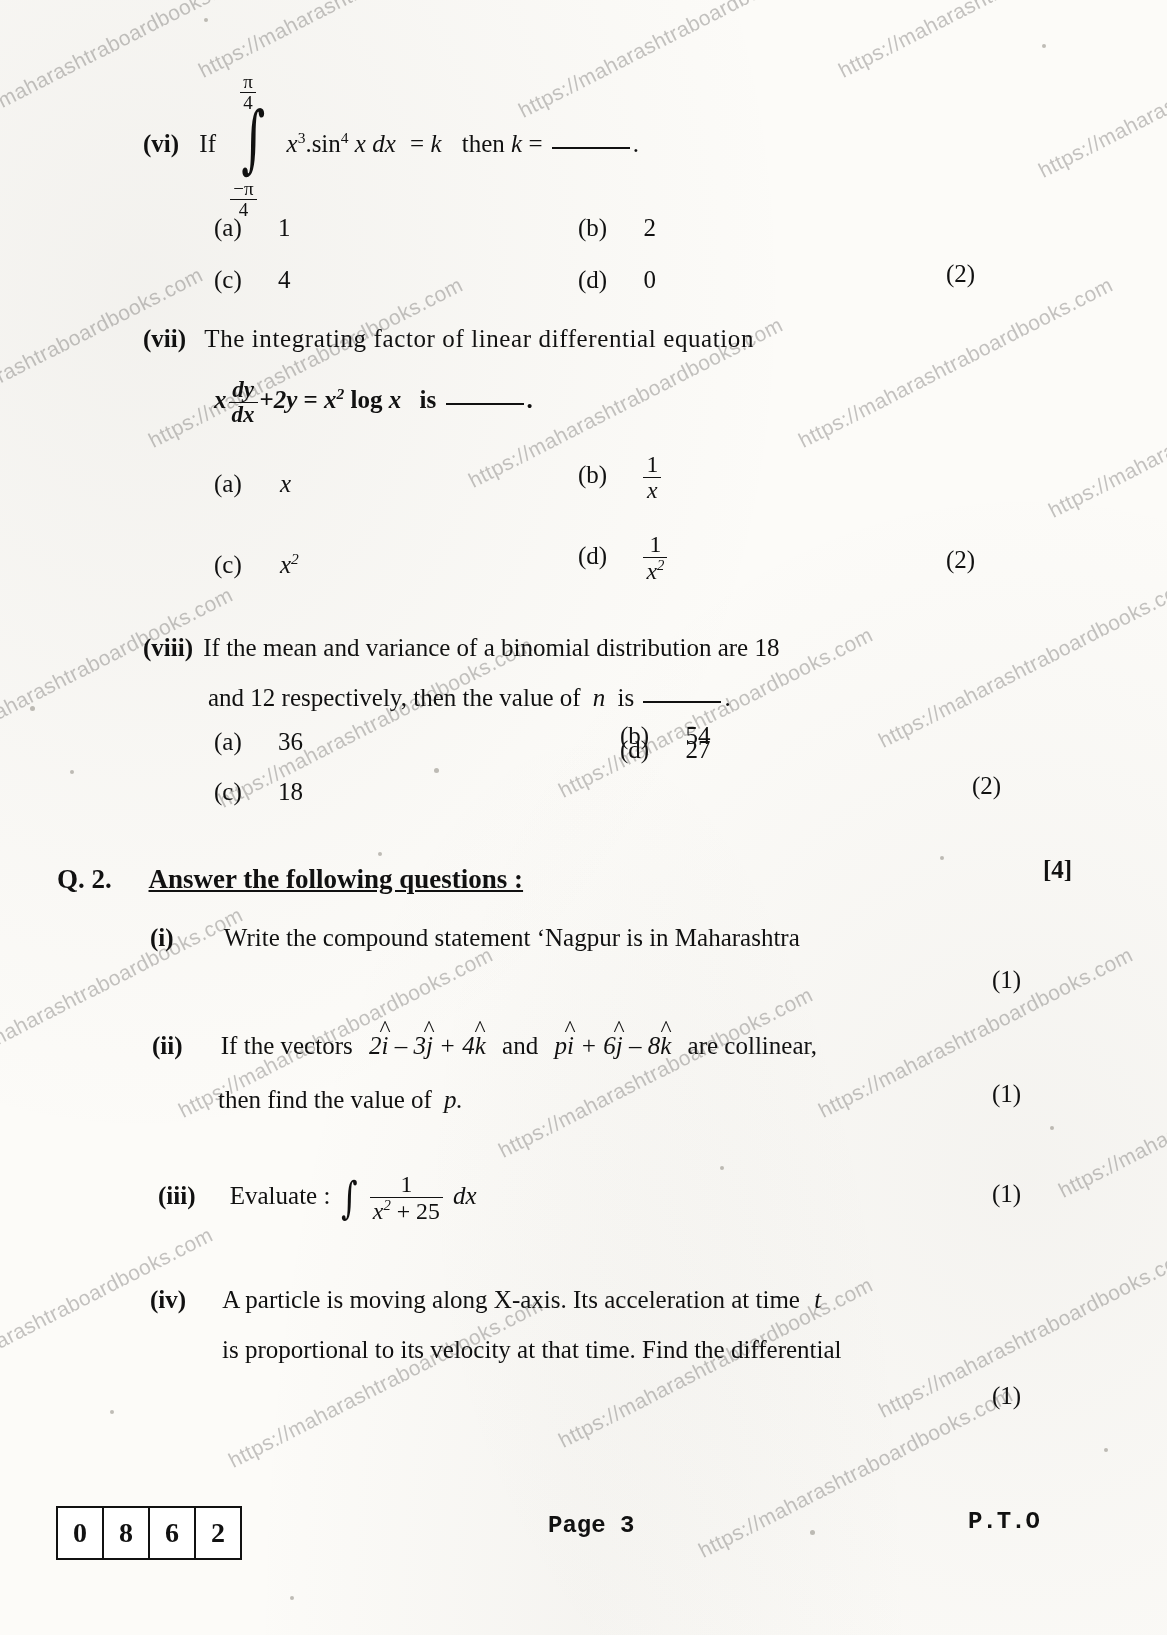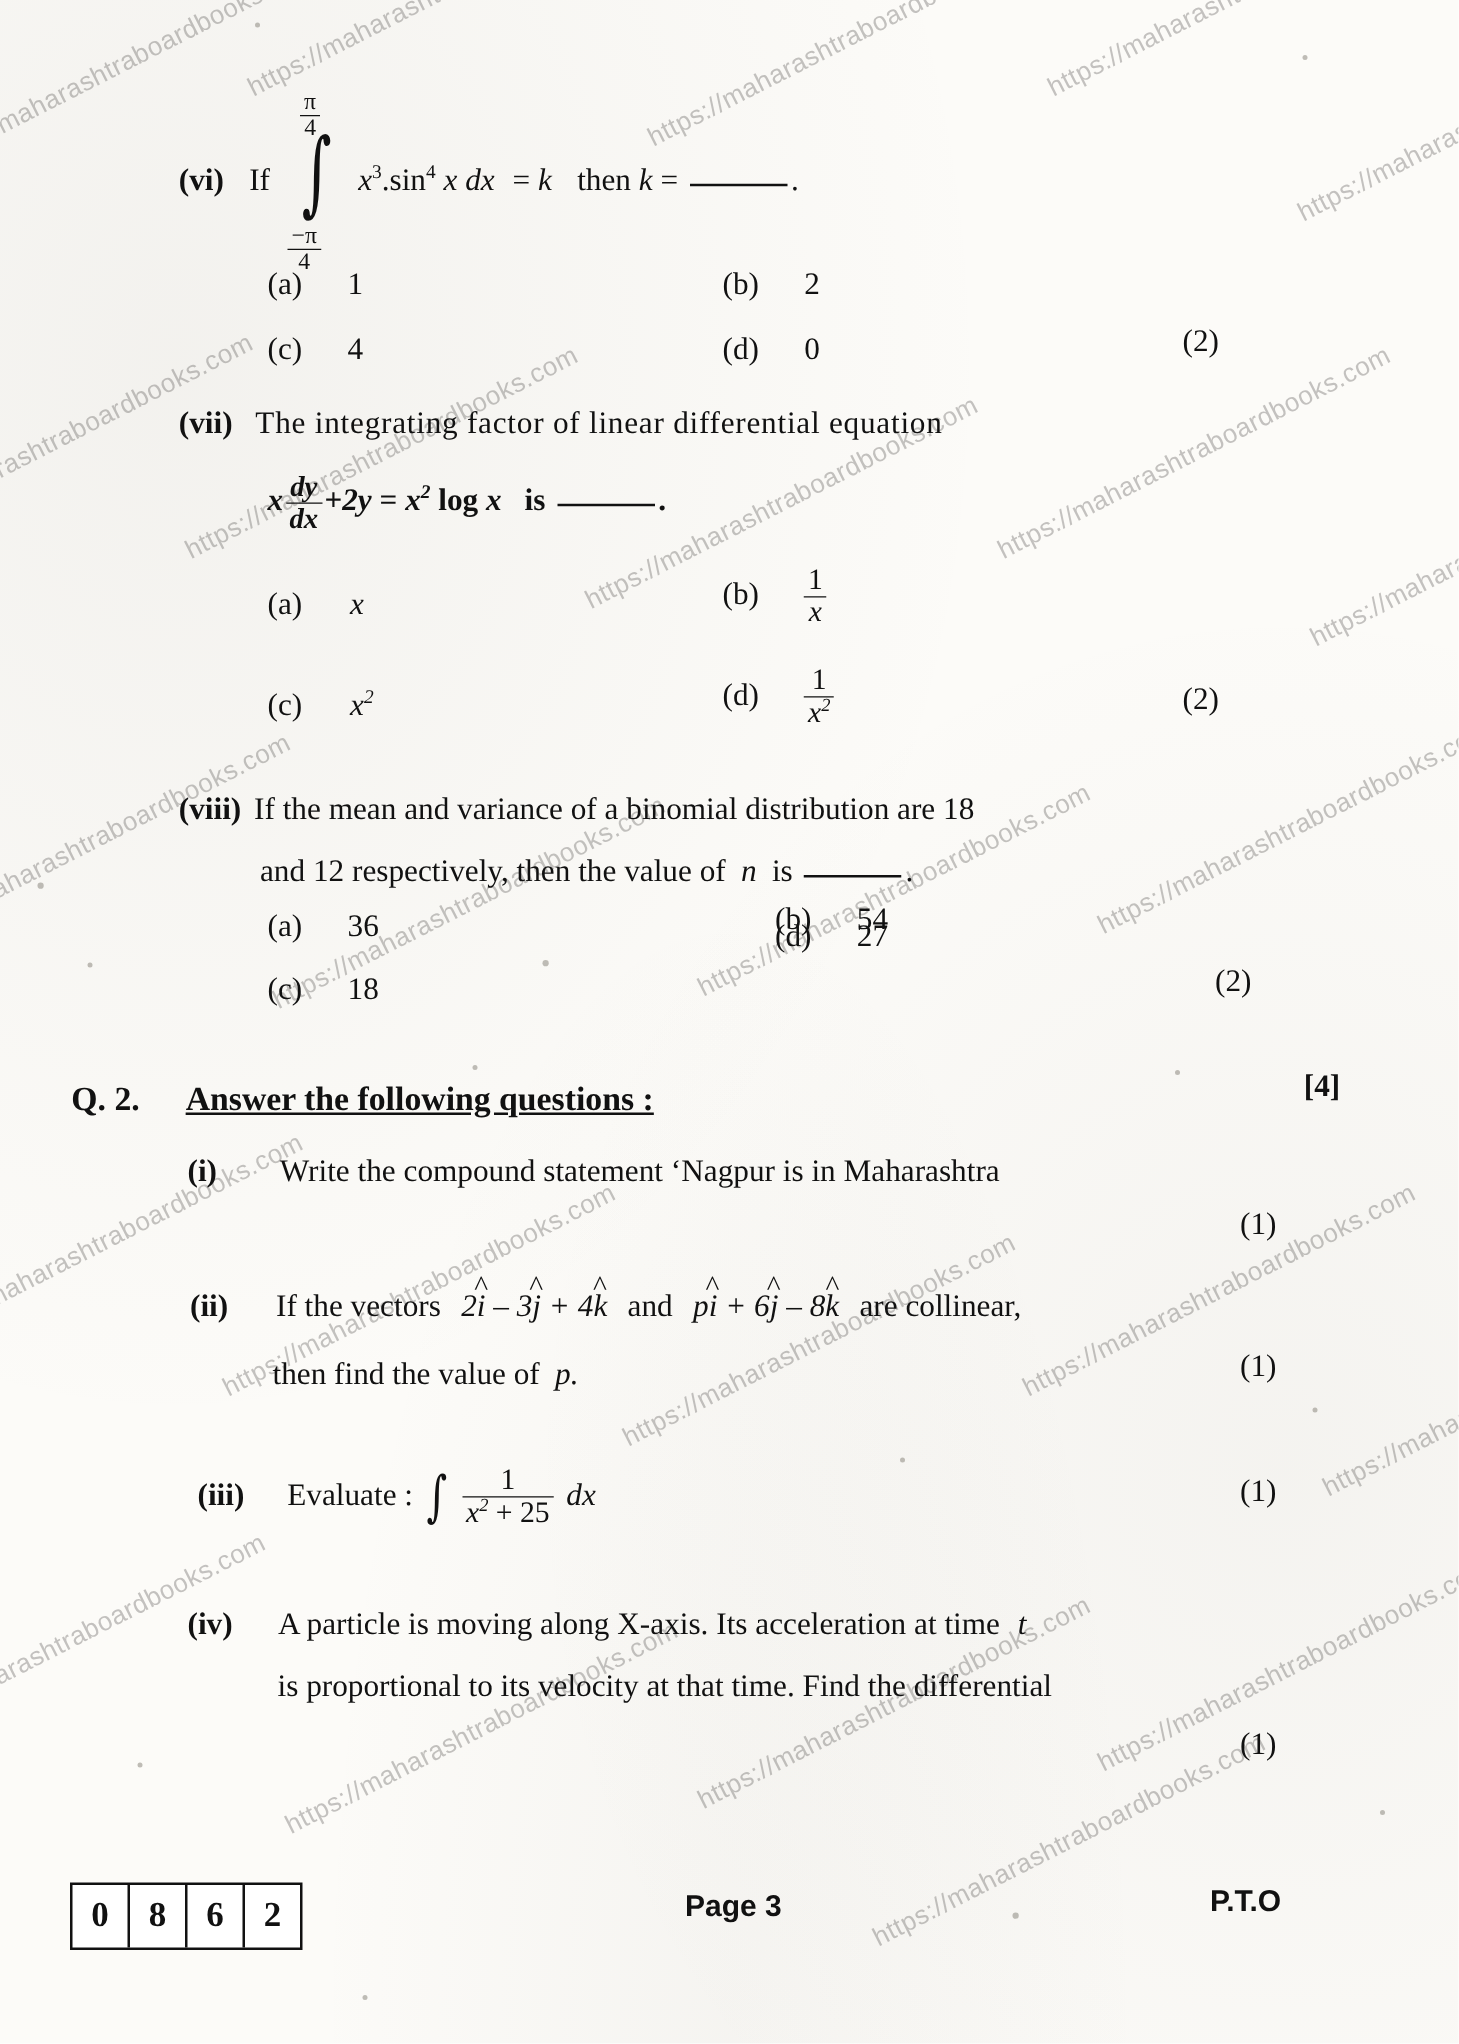--- a/index.html
+++ b/index.html
@@ -165,21 +165,21 @@
     align-items: center;
     justify-content: center;
     font-family: "Liberation Serif", serif;
     font-weight: bold;
     font-size: 28px;
   }
   .code-cell:last-child { border-right: none; }
 
   .footer-text {
     position: absolute;
-    font-family: Liberation Sans, sans-serif;
+    font-family: Liberation Mono, monospace;
     font-weight: bold;
     font-size: 24px;
   }
 </style>
 </head>
 <body>
 
 <div class="page">
 
   <div class="paper-grain"></div>

